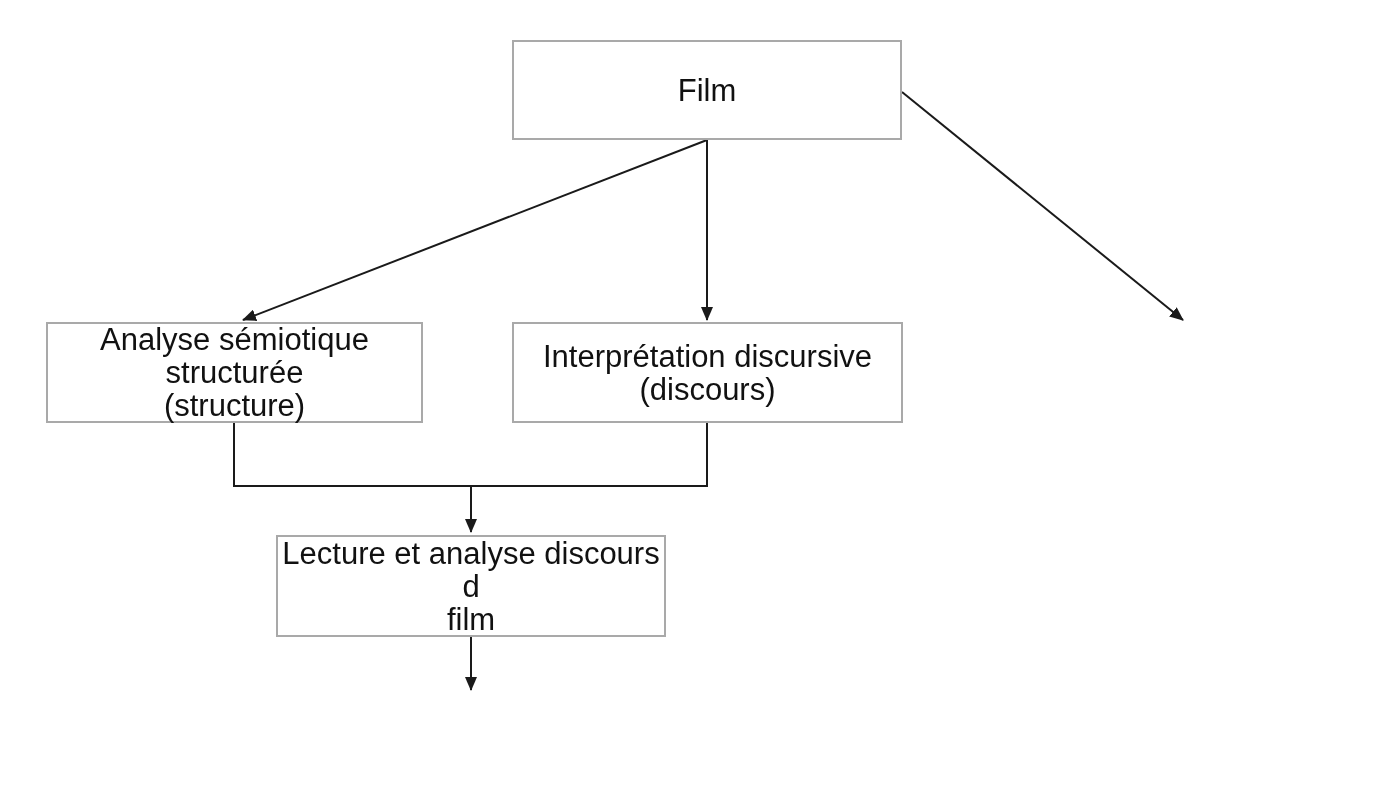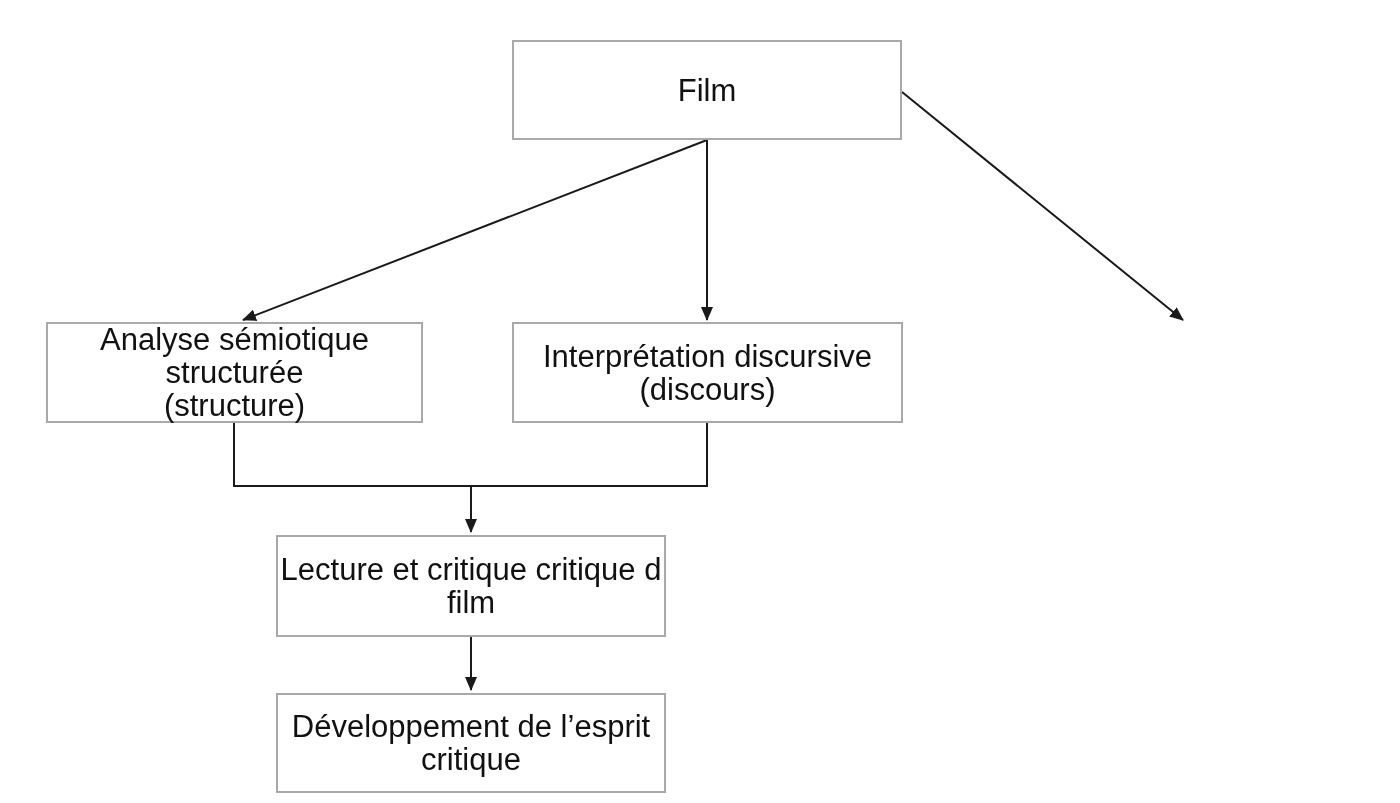--- a/index.html
+++ b/index.html
@@ -75,19 +75,17 @@
 
   <div class="node node-film">Film</div>
 
   <div class="node node-analyse">Analyse sémiotique structurée
 (structure)</div>
 
   <div class="node node-interpretation">Interprétation discursive
 (discours)</div>
 
 
-  <div class="node node-lecture">Lecture et critique critique d
+  <div class="node node-lecture">Lecture et analyse discours d
 film</div>
 
-  <div class="node node-developpement">Développement de l’esprit
-critique</div>
 
 </div>
 
 </body></html>

